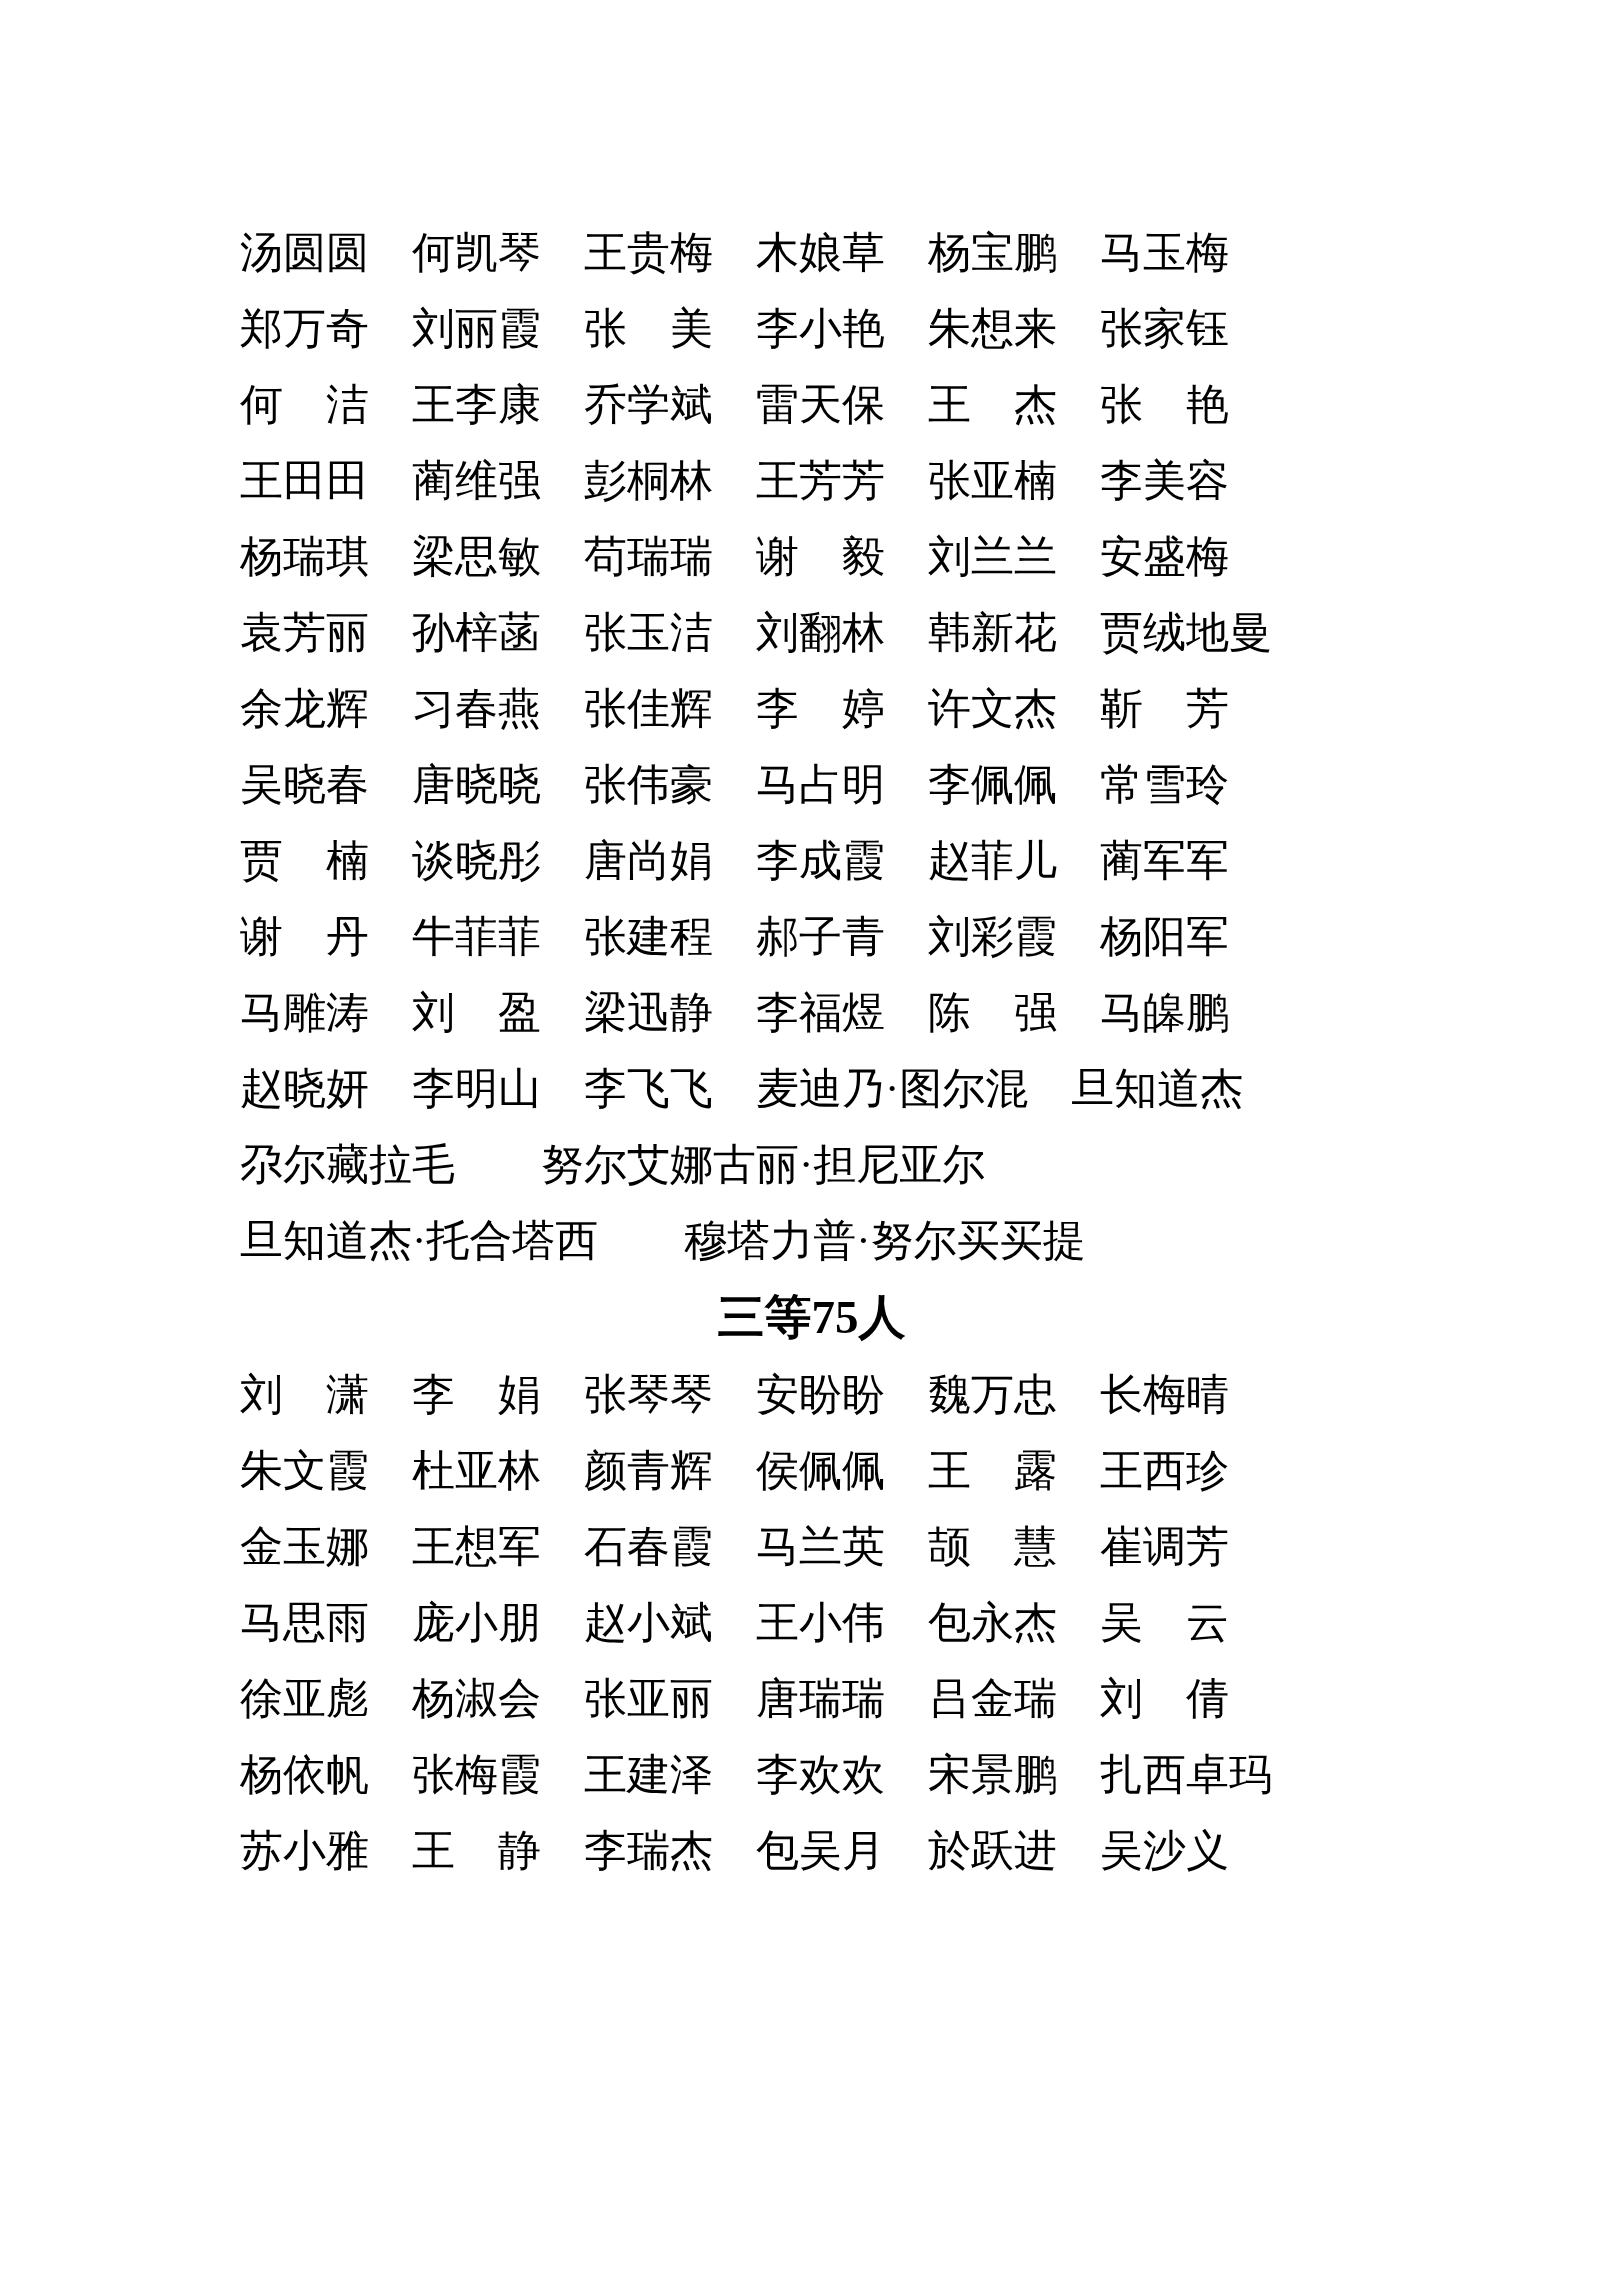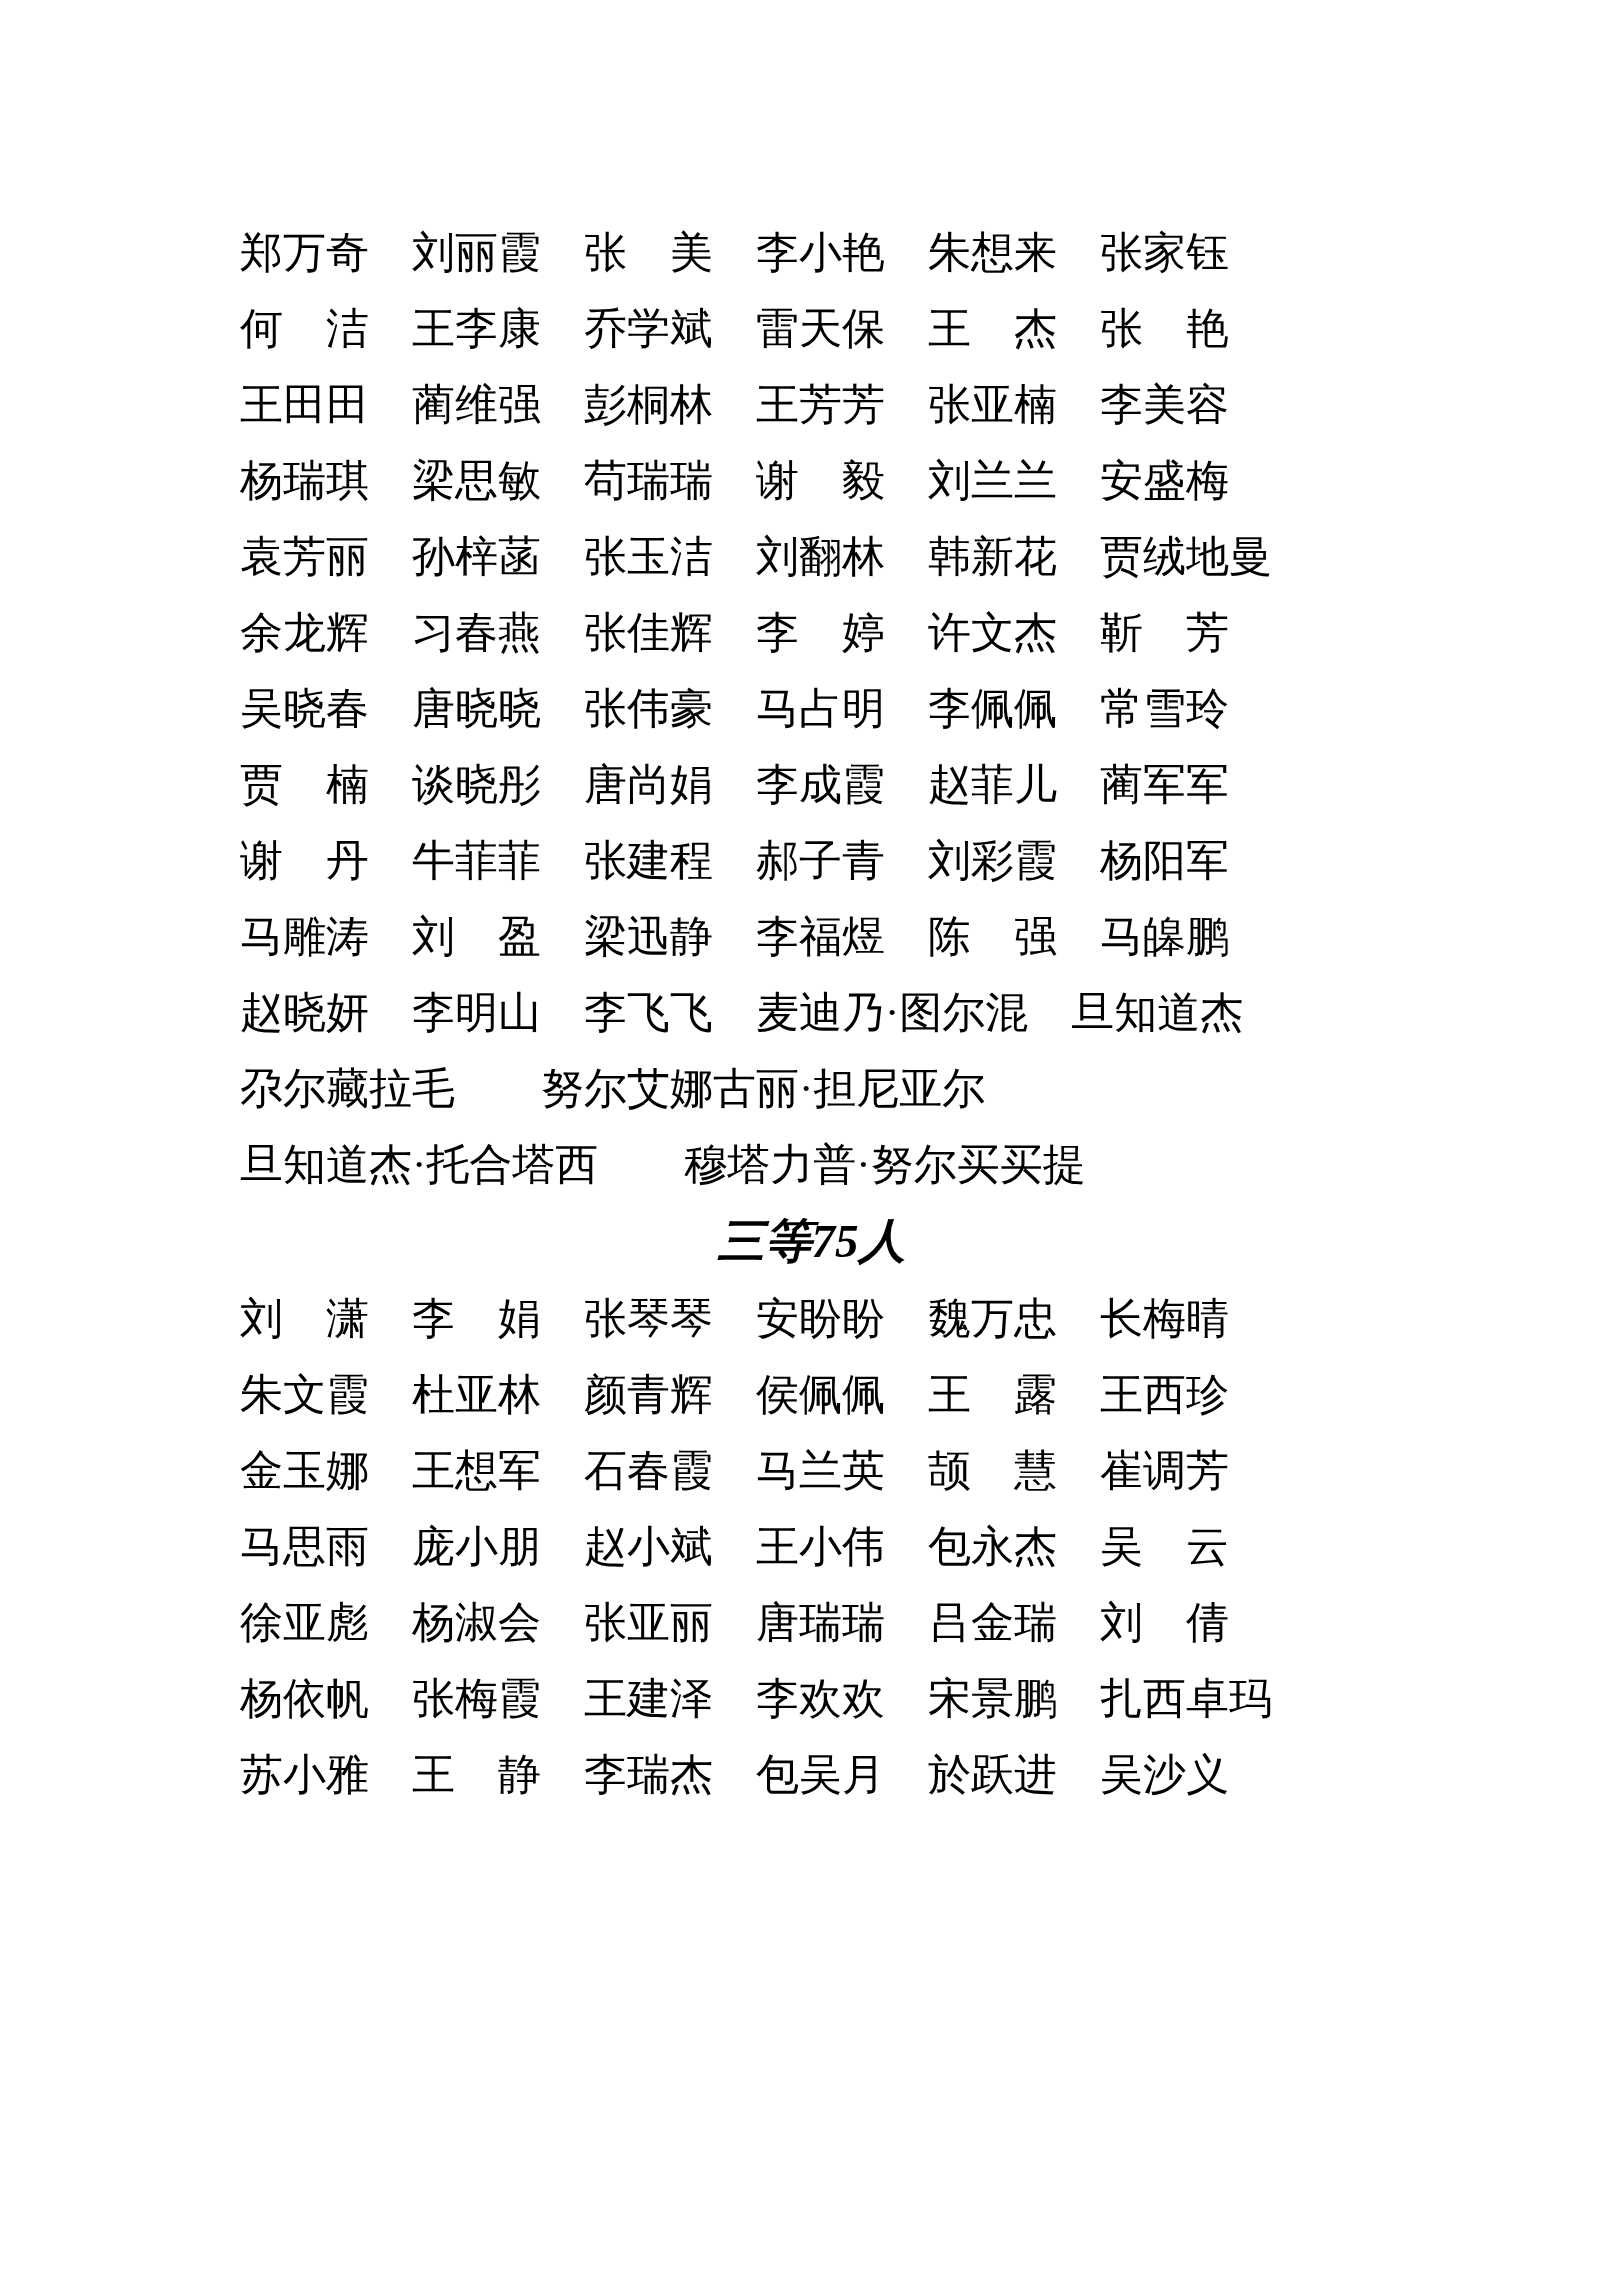--- a/index.html
+++ b/index.html
@@ -26,35 +26,35 @@
     letter-spacing: 0;
   }
   .heading-line {
     position: relative;
     left: -240px;
     width: 1623px;
     text-align: center;
     font-size: 43px;
     line-height: 76px;
     white-space: pre;
-    font-style: italic;
   }
   .heading-text {
     font-weight: bold;
     font-size: 47px;
   }
   .person {
     display: inline;
   }
 </style>
 </head>
 <body>
 
 <div class="page">
   <div class="content" id="lines-container">
+      <div class="row"><span class="person">汤圆圆</span>　<span class="person">何凯琴</span>　<span class="person">王贵梅</span>　<span class="person">木娘草</span>　<span class="person">杨宝鹏</span>　<span class="person">马玉梅</span></div>
       <div class="row"><span class="person">郑万奇</span>　<span class="person">刘丽霞</span>　<span class="person">张　美</span>　<span class="person">李小艳</span>　<span class="person">朱想来</span>　<span class="person">张家钰</span></div>
       <div class="row"><span class="person">何　洁</span>　<span class="person">王李康</span>　<span class="person">乔学斌</span>　<span class="person">雷天保</span>　<span class="person">王　杰</span>　<span class="person">张　艳</span></div>
       <div class="row"><span class="person">王田田</span>　<span class="person">蔺维强</span>　<span class="person">彭桐林</span>　<span class="person">王芳芳</span>　<span class="person">张亚楠</span>　<span class="person">李美容</span></div>
       <div class="row"><span class="person">杨瑞琪</span>　<span class="person">梁思敏</span>　<span class="person">苟瑞瑞</span>　<span class="person">谢　毅</span>　<span class="person">刘兰兰</span>　<span class="person">安盛梅</span></div>
       <div class="row"><span class="person">袁芳丽</span>　<span class="person">孙梓菡</span>　<span class="person">张玉洁</span>　<span class="person">刘翻林</span>　<span class="person">韩新花</span>　<span class="person">贾绒地曼</span></div>
       <div class="row"><span class="person">余龙辉</span>　<span class="person">习春燕</span>　<span class="person">张佳辉</span>　<span class="person">李　婷</span>　<span class="person">许文杰</span>　<span class="person">靳　芳</span></div>
       <div class="row"><span class="person">吴晓春</span>　<span class="person">唐晓晓</span>　<span class="person">张伟豪</span>　<span class="person">马占明</span>　<span class="person">李佩佩</span>　<span class="person">常雪玲</span></div>
       <div class="row"><span class="person">贾　楠</span>　<span class="person">谈晓彤</span>　<span class="person">唐尚娟</span>　<span class="person">李成霞</span>　<span class="person">赵菲儿</span>　<span class="person">蔺军军</span></div>
       <div class="row"><span class="person">谢　丹</span>　<span class="person">牛菲菲</span>　<span class="person">张建程</span>　<span class="person">郝子青</span>　<span class="person">刘彩霞</span>　<span class="person">杨阳军</span></div>
       <div class="row"><span class="person">马雕涛</span>　<span class="person">刘　盈</span>　<span class="person">梁迅静</span>　<span class="person">李福煜</span>　<span class="person">陈　强</span>　<span class="person">马皞鹏</span></div>

